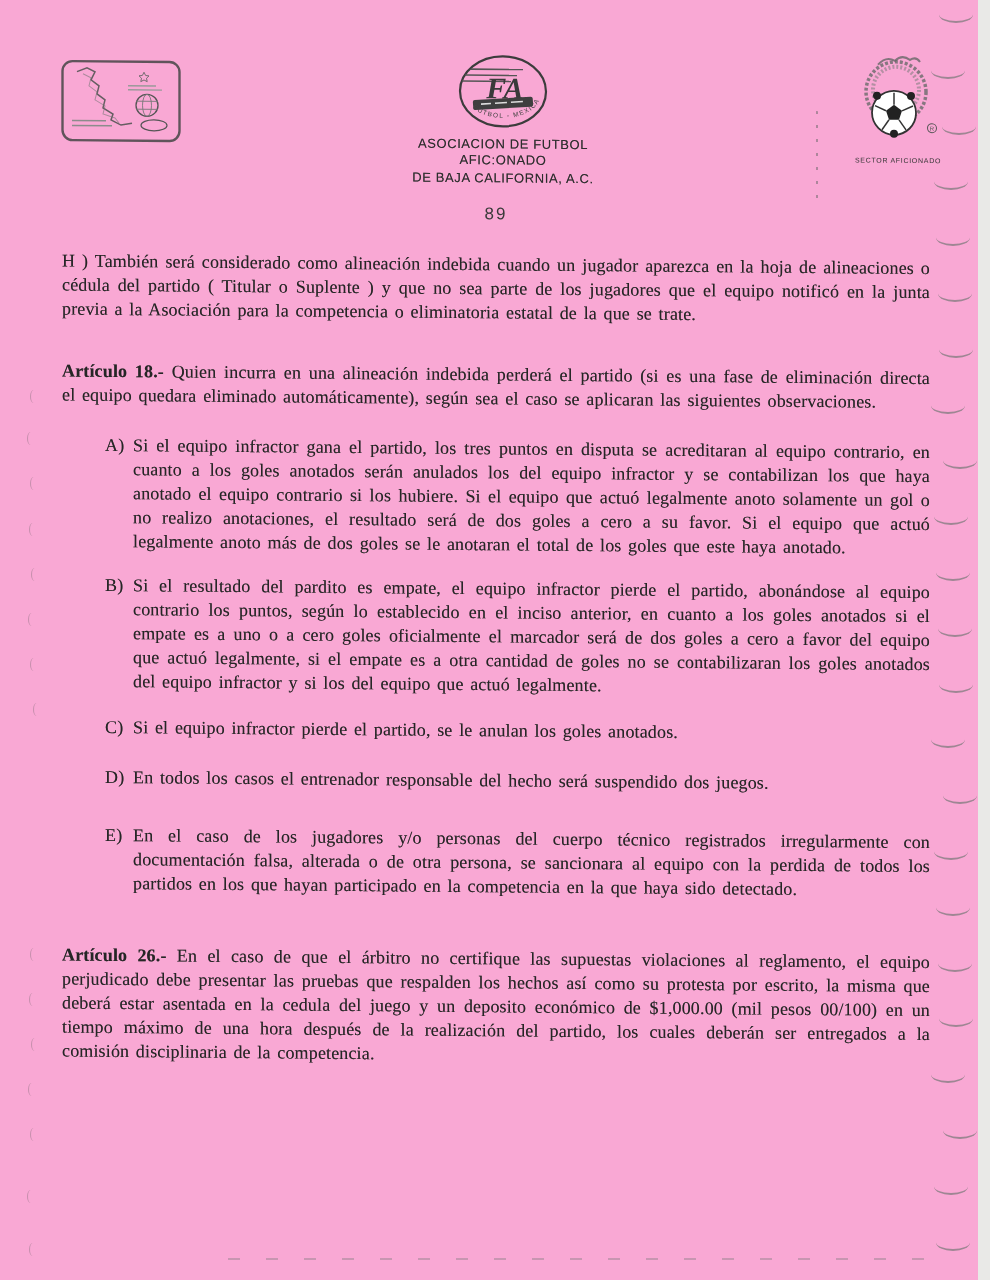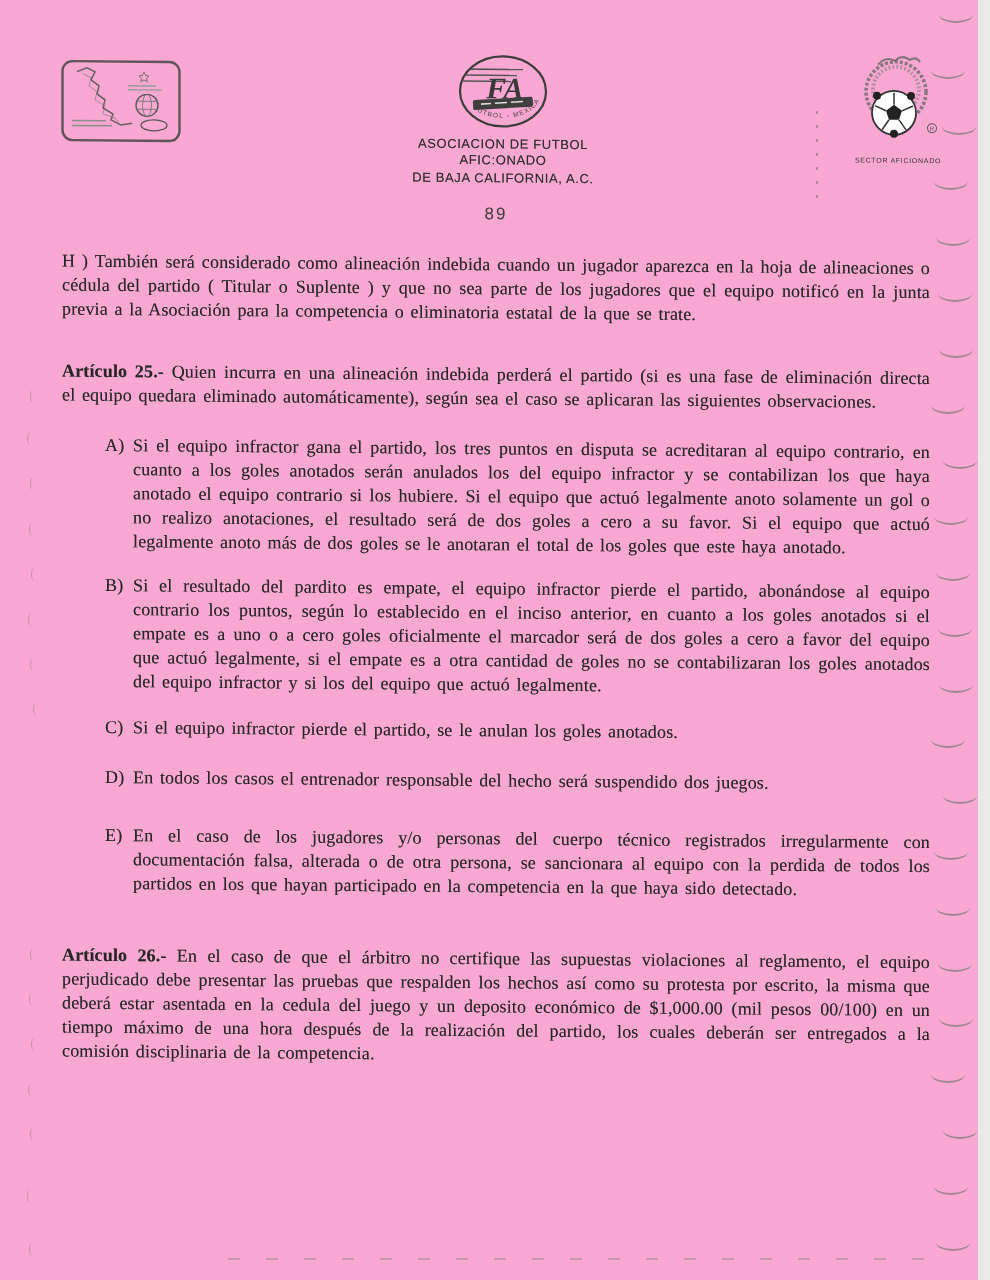--- a/index.html
+++ b/index.html
@@ -158,21 +158,21 @@
       </svg>
       <div class="crest-caption">SECTOR AFICIONADO</div>
     </div>
 
     <div class="page-number">89</div>
 
     <main class="content">
 
       <p>H ) También será considerado como alineación indebida cuando un jugador aparezca en la hoja de alineaciones o cédula del partido ( Titular o Suplente ) y que no sea parte de los jugadores que el equipo notificó en la junta previa a la Asociación para la competencia o eliminatoria estatal de la que se trate.</p>
 
-      <p class="par-art25"><span class="art-label">Artículo 25.-</span> <span>Quien incurra en una alineación indebida perderá el partido (si es una fase de eliminación directa el equipo quedara eliminado automáticamente), según sea el caso se aplicaran las siguientes observaciones.</span></p>
+      <p class="par-art25"><span class="art-label">Artículo 18.-</span> <span>Quien incurra en una alineación indebida perderá el partido (si es una fase de eliminación directa el equipo quedara eliminado automáticamente), según sea el caso se aplicaran las siguientes observaciones.</span></p>
 
       <div class="item item-a">
         <span class="letter">A)</span>
         <span class="itxt">Si el equipo infractor gana el partido, los tres puntos en disputa se acreditaran al equipo contrario, en cuanto a los goles anotados serán anulados los del equipo infractor y se contabilizan los que haya anotado el equipo contrario si los hubiere. Si el equipo que actuó legalmente anoto solamente un gol o no realizo anotaciones, el resultado será de dos goles a cero a su favor. Si el equipo que actuó legalmente anoto más de dos goles se le anotaran el total de los goles que este haya anotado.</span>
       </div>
 
       <div class="item item-b">
         <span class="letter">B)</span>
         <span class="itxt">Si el resultado del pardito es empate, el equipo infractor pierde el partido, abonándose al equipo contrario los puntos, según lo establecido en el inciso anterior, en cuanto a los goles anotados si el empate es a uno o a cero goles oficialmente el marcador será de dos goles a cero a favor del equipo que actuó legalmente, si el empate es a otra cantidad de goles no se contabilizaran los goles anotados del equipo infractor y si los del equipo que actuó legalmente.</span>
       </div>

